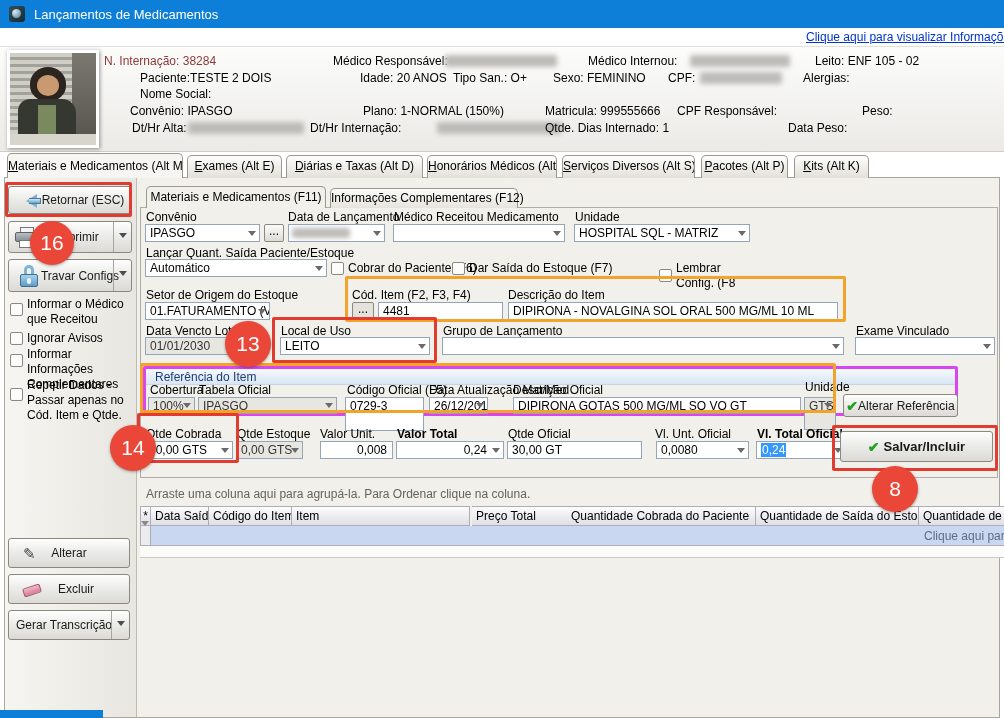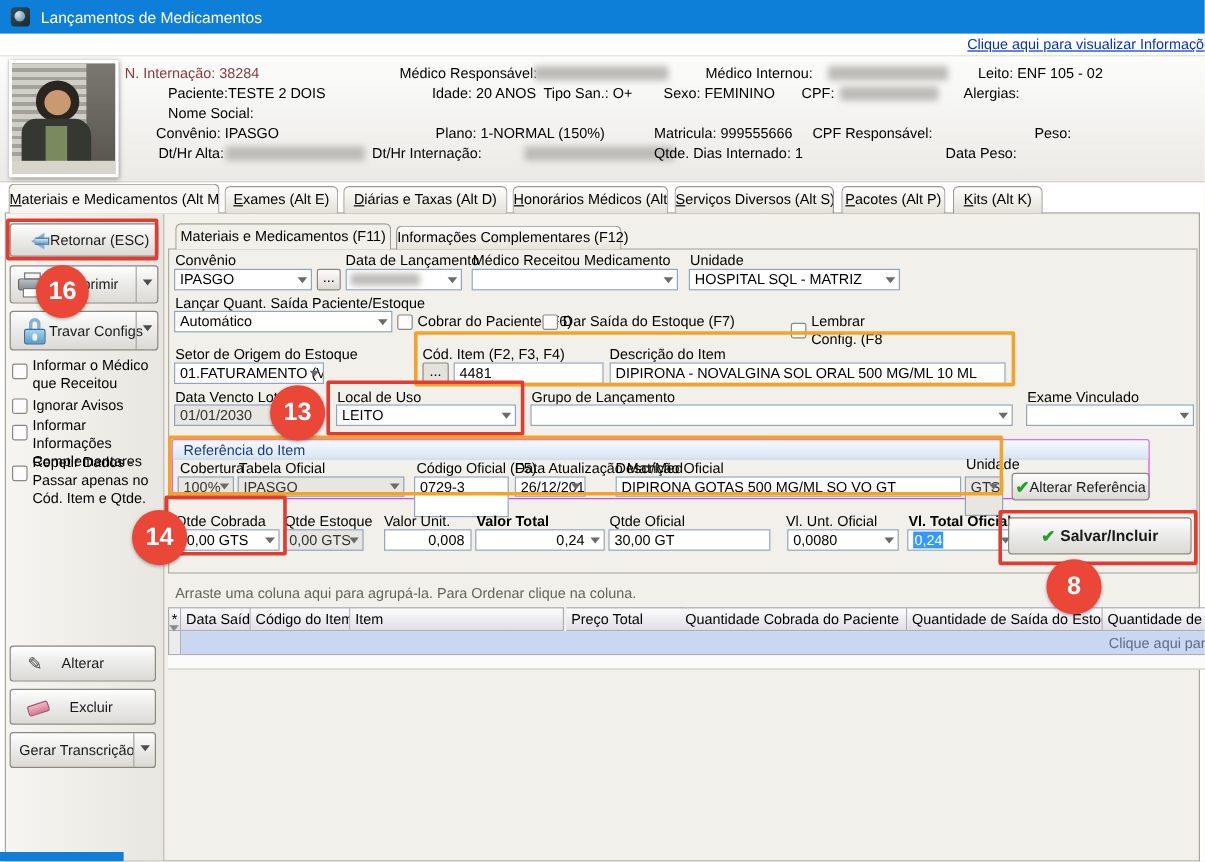--- a/index.html
+++ b/index.html
@@ -59,35 +59,35 @@
   
   .lbl{position:absolute;white-space:nowrap}
   .lbl.b{font-weight:bold}
   .fld{position:absolute;height:18px;background:#fff;border:1px solid #93a5b8;padding:1px 4px;line-height:14px;white-space:nowrap;overflow:hidden;cursor:text}
   .fld .tri{position:absolute;right:3px;top:6px;border-top-color:#6a6a6a}
   .fld.dis{background:#e8e6e1;color:#333}
   .fld.right{text-align:right;padding-right:16px}
   .fld .txt{display:inline-block}
   .txt.sel{background:#3399ff;color:#fff;padding:0 1px}
   .smallbtn{position:absolute;background:linear-gradient(#fbfbfa,#dcdbd6);border:1px solid #8a887f;border-radius:2px;text-align:center;line-height:13px;cursor:pointer}
-  .groupbox{position:absolute;border:1px solid #d946ef;background:#f1f0ea;border-radius:2px}
+  .groupbox{position:absolute;border:3px solid #d946ef;background:#f1f0ea;border-radius:2px}
   .gb-cap{position:absolute;left:0;right:0;top:0;height:16px;background:linear-gradient(#f5f9fd,#d8e6f3);border-bottom:1px solid #c6d6e6;color:#1e3c78;line-height:16px;padding-left:9px}
   
   .grid-hint{position:absolute;color:#64635d}
   .gh{position:absolute;top:506px;height:20px;background:linear-gradient(#fdfdfe,#ececf0 55%,#dfdfe5);border:1px solid #aeadb6;border-left:none;padding:2px 4px;white-space:nowrap;overflow:hidden;cursor:pointer}
   .gh.first{border-left:1px solid #aeadb6}
   .ind{position:absolute;background:#ececee;border:1px solid #aeadb6;border-top:none}
   .newrow{position:absolute;left:151px;top:526px;width:853px;height:20px;background:#c9d7f1;border-bottom:1px solid #aeadb6;cursor:pointer}
   .newrow-txt{position:absolute;left:924px;top:529px;color:#5d6d84;white-space:nowrap}
   .emptyrow{position:absolute;left:140px;top:546px;width:864px;height:12px;background:#fbfbfa;border-bottom:1px solid #ccc9c1}
   .funnel{width:0;height:0;border:4px solid transparent;border-top:5px solid #8a8a8a;margin:6px auto 0}
   
   .ared{position:absolute;border:3px solid #e23b30;z-index:40;border-radius:2px}
   .aorange{position:absolute;border:3px solid #f4a32a;z-index:39;border-radius:2px}
-  .acirc{position:absolute;width:46px;height:46px;background:#ea4739;border-radius:50%;color:#fff;display:flex;align-items:center;justify-content:center;font-size:21px;font-weight:bold;z-index:41;box-shadow:0 1px 3px rgba(0,0,0,.35)}
+  .acirc{position:absolute;width:46px;height:46px;background:#ea4739;border-radius:50%;color:#fff;display:flex;align-items:center;justify-content:center;font-size:21px;font-weight:normal;z-index:41;box-shadow:0 1px 3px rgba(0,0,0,.35)}
   .bluestrip{position:absolute;left:0;top:710px;width:103px;height:8px;background:#0d7fd8;z-index:45}
 </style>
 </head>
 <body>
 
 <div class="titlebar">
   <span class="app-ico"></span>
   <span class="title">Lançamentos de Medicamentos</span>
 </div>
 

